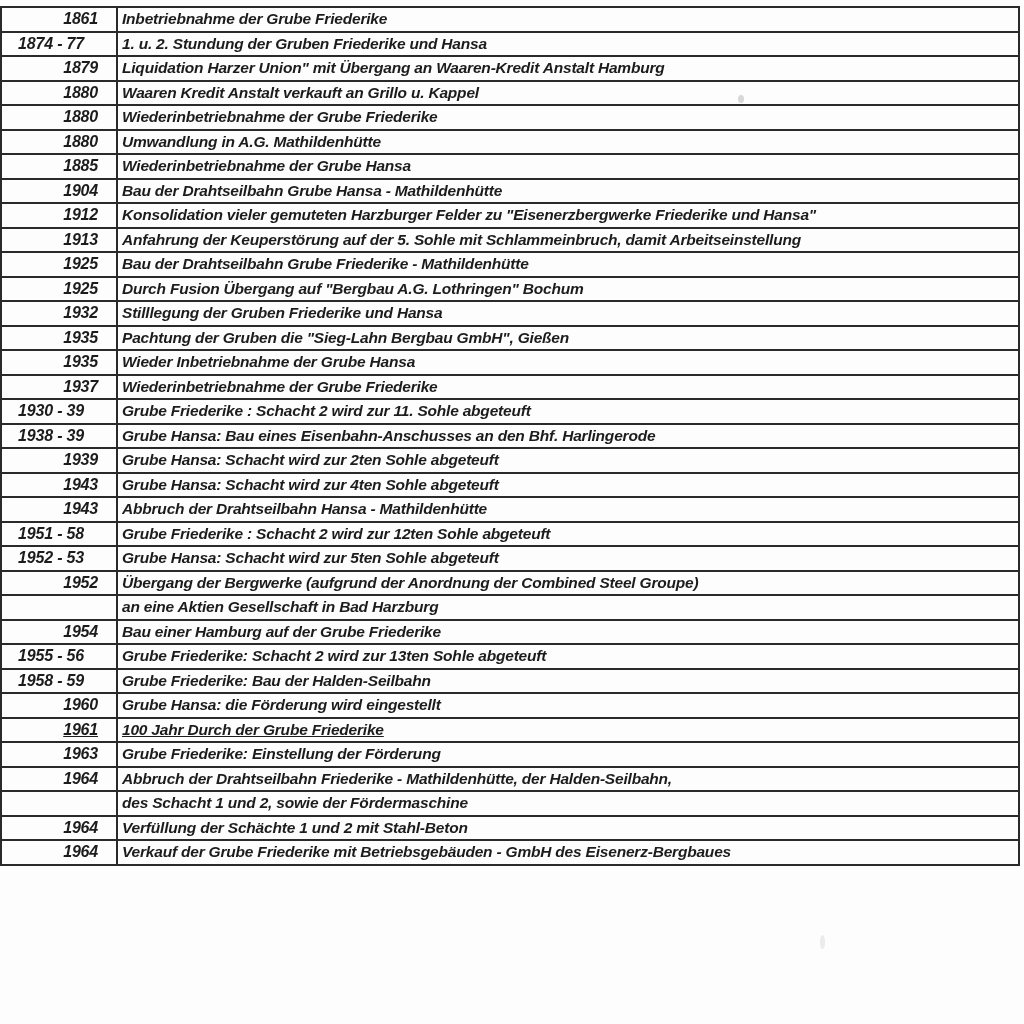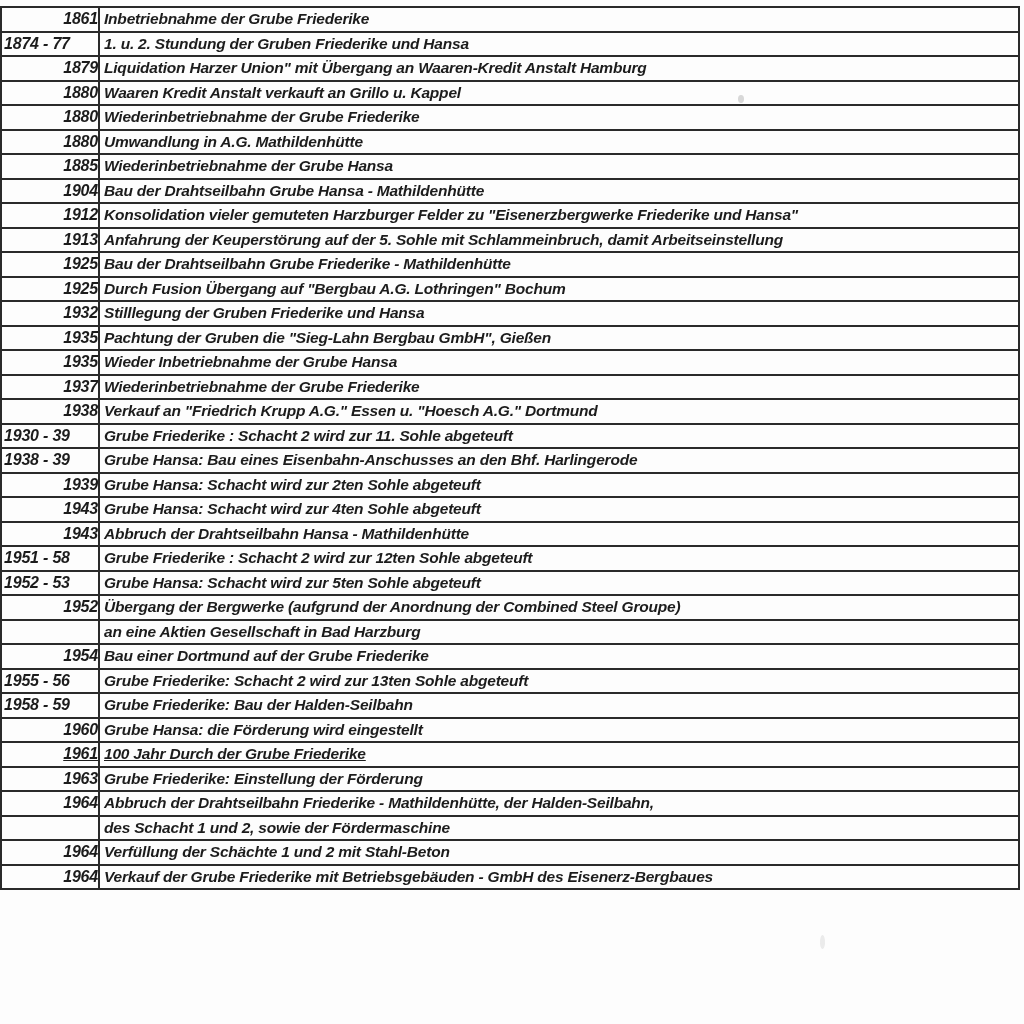--- a/index.html
+++ b/index.html
@@ -34,25 +34,25 @@
       font-weight: bold;
       color: #1c1c1c;
       white-space: nowrap;
       overflow: hidden;
       letter-spacing: -0.2px;
     }
     table.chron td.year {
       width: 92px;
       text-align: right;
       font-size: 16px;
-      padding-right: 0;
+      padding-right: 18px;
       margin-top: 48px;
     }
     table.chron td.year.range {
-      text-align: left;
+      text-align: center;
       padding-left: 2px;
     }
     table.chron td.text {
     }
     .gap-row td {
       border-top: 3px solid #2a2a2a;
       text-decoration: underline;
     }
     .speck {
       position: absolute;
@@ -125,24 +125,20 @@
         </tr>
         <tr>
           <td class="year">1935</td>
           <td class="text">Wieder Inbetriebnahme der Grube Hansa</td>
         </tr>
         <tr>
           <td class="year">1937</td>
           <td class="text">Wiederinbetriebnahme der Grube Friederike</td>
         </tr>
         <tr>
-          <td class="year">1938</td>
-          <td class="text">Verkauf an "Friedrich Krupp A.G." Essen u. "Hoesch A.G." Dortmund</td>
-        </tr>
-        <tr>
           <td class="year range">1930 - 39</td>
           <td class="text">Grube Friederike : Schacht 2 wird zur 11. Sohle abgeteuft</td>
         </tr>
         <tr>
           <td class="year range">1938 - 39</td>
           <td class="text">Grube Hansa: Bau eines Eisenbahn-Anschusses an den Bhf. Harlingerode</td>
         </tr>
         <tr>
           <td class="year">1939</td>
           <td class="text">Grube Hansa: Schacht  wird zur 2ten Sohle abgeteuft</td>
@@ -166,21 +162,21 @@
         <tr>
           <td class="year">1952</td>
           <td class="text">Übergang der Bergwerke (aufgrund der Anordnung der Combined Steel Groupe)</td>
         </tr>
         <tr>
           <td class="year"></td>
           <td class="text">an eine Aktien Gesellschaft in Bad Harzburg</td>
         </tr>
         <tr>
           <td class="year">1954</td>
-          <td class="text">Bau einer Dortmund auf der Grube Friederike</td>
+          <td class="text">Bau einer Hamburg auf der Grube Friederike</td>
         </tr>
         <tr>
           <td class="year range">1955 - 56</td>
           <td class="text">Grube Friederike: Schacht 2 wird zur 13ten Sohle abgeteuft</td>
         </tr>
         <tr>
           <td class="year range">1958 - 59</td>
           <td class="text">Grube Friederike: Bau der Halden-Seilbahn</td>
         </tr>
         <tr>

